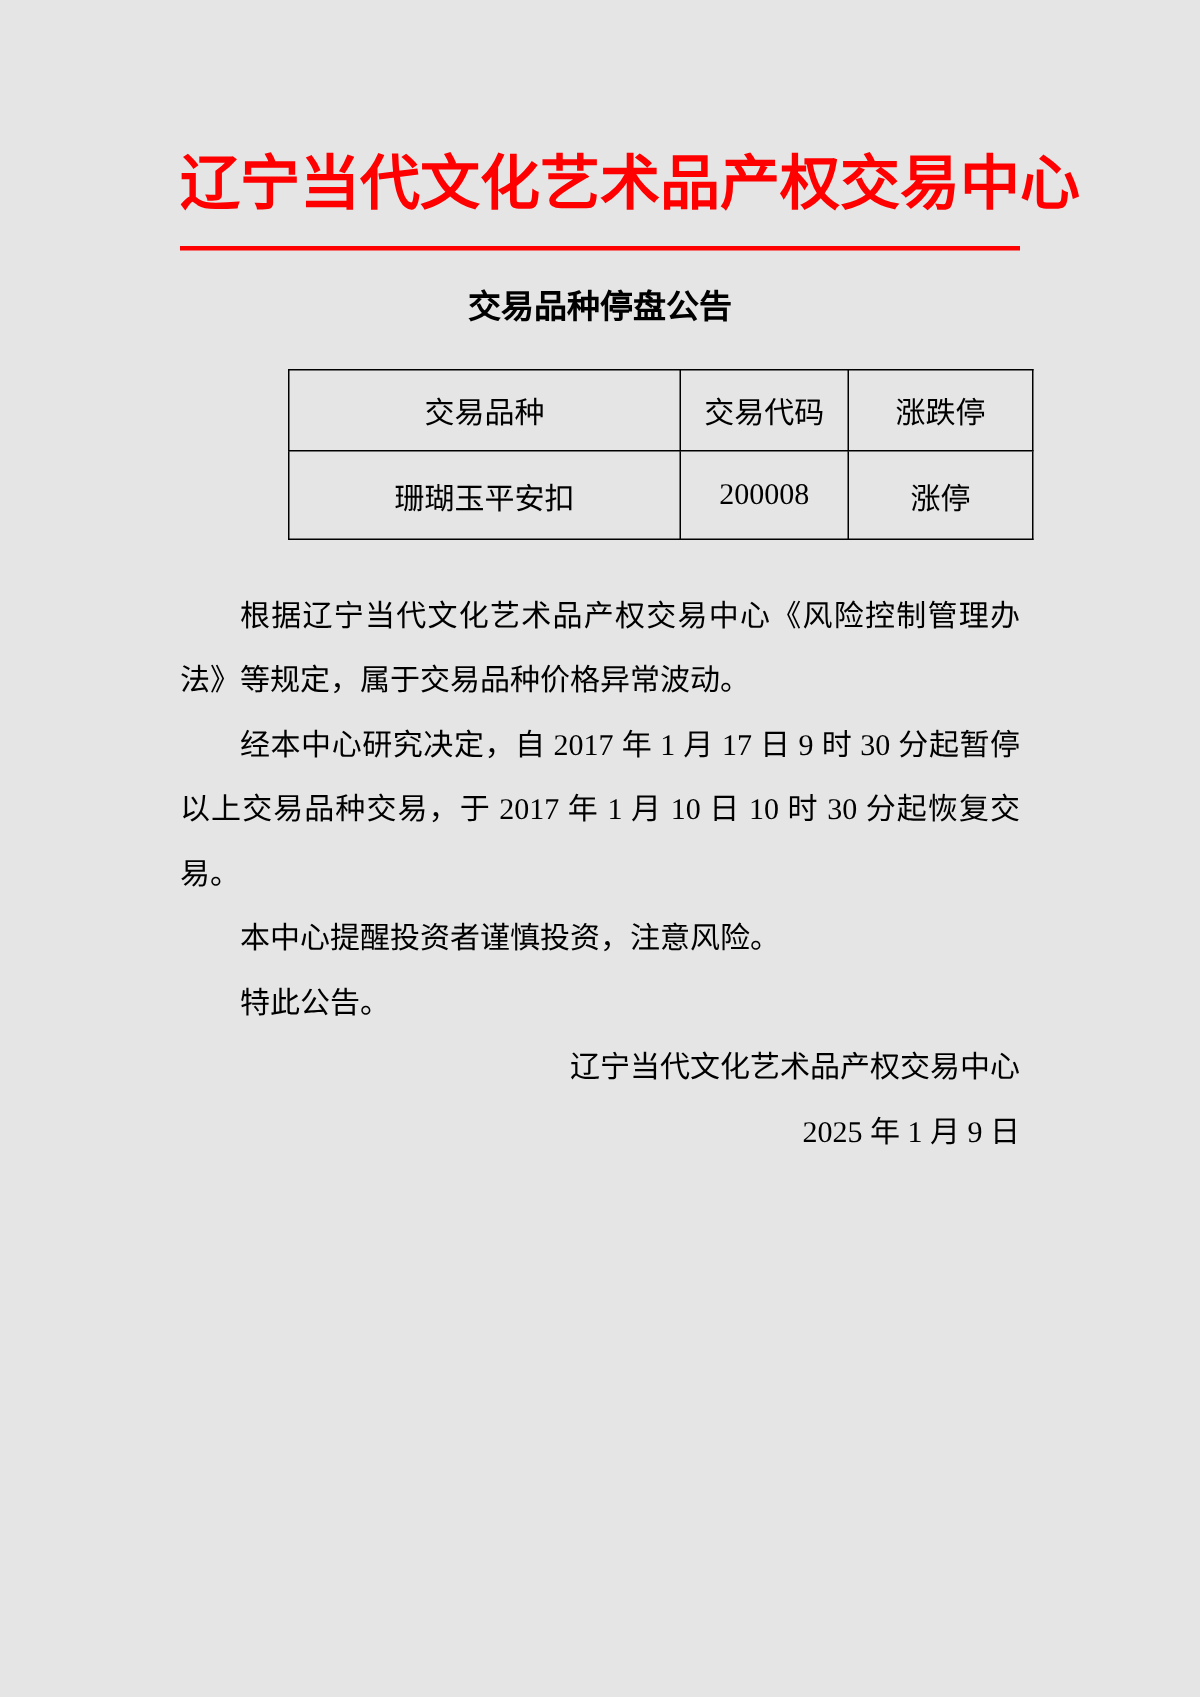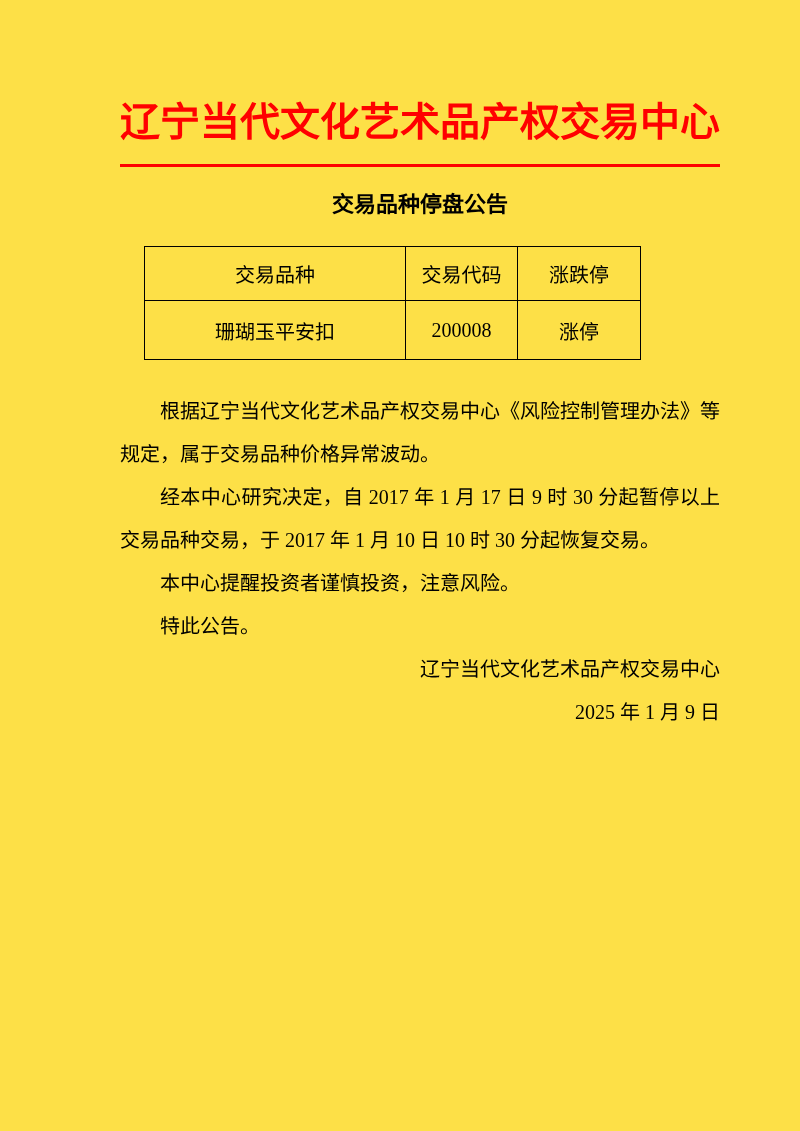--- a/index.html
+++ b/index.html
@@ -10,22 +10,22 @@
   html, body { background: #ffffff; }
   body {
     width: 800px;
     font-family: "Liberation Serif", "DejaVu Serif", serif;
     color: var(--ink);
   }
   .page {
     position: relative;
     width: 800px;
     height: 1131px;
-    background: #fde047;
-    padding: 100px 80px 0 120px;
+    background: #e5e5e5;
+    padding: 100px 120px 0 120px;
     overflow: hidden;
   }
   .letterhead {
     color: var(--accent);
     font-size: 40px;
     font-weight: bold;
     text-align: center;
     line-height: 46px;
     white-space: nowrap;
   }
@@ -51,21 +51,21 @@
   }
   .para {
     font-size: 20px;
     line-height: 43px;
     text-align: justify;
     text-indent: 2em;
   }
   .para.intro { margin-top: 12px; }
   .suspend-table {
     margin-top: 26px;
-    margin-left: 24px;
+    margin-left: 72px;
     border-collapse: collapse;
     table-layout: fixed;
     width: 496px;
   }
   .suspend-table th,
   .suspend-table td {
     border: 1px solid #000000;
     font-size: 20px;
     font-weight: normal;
     text-align: center;

